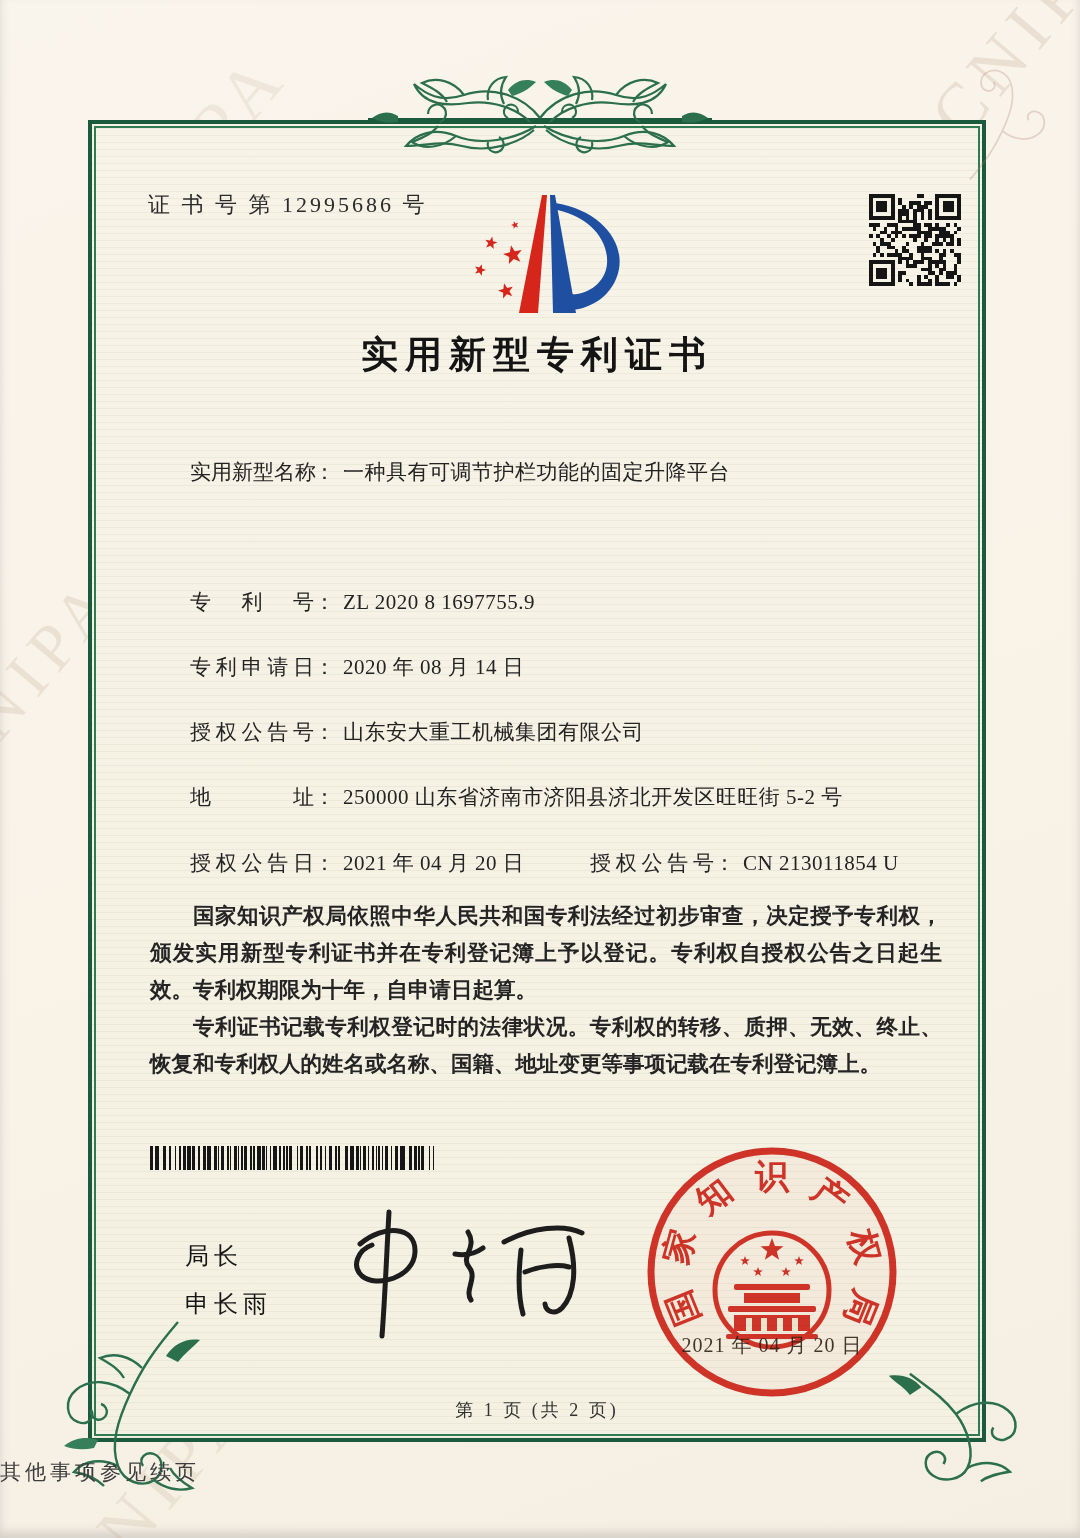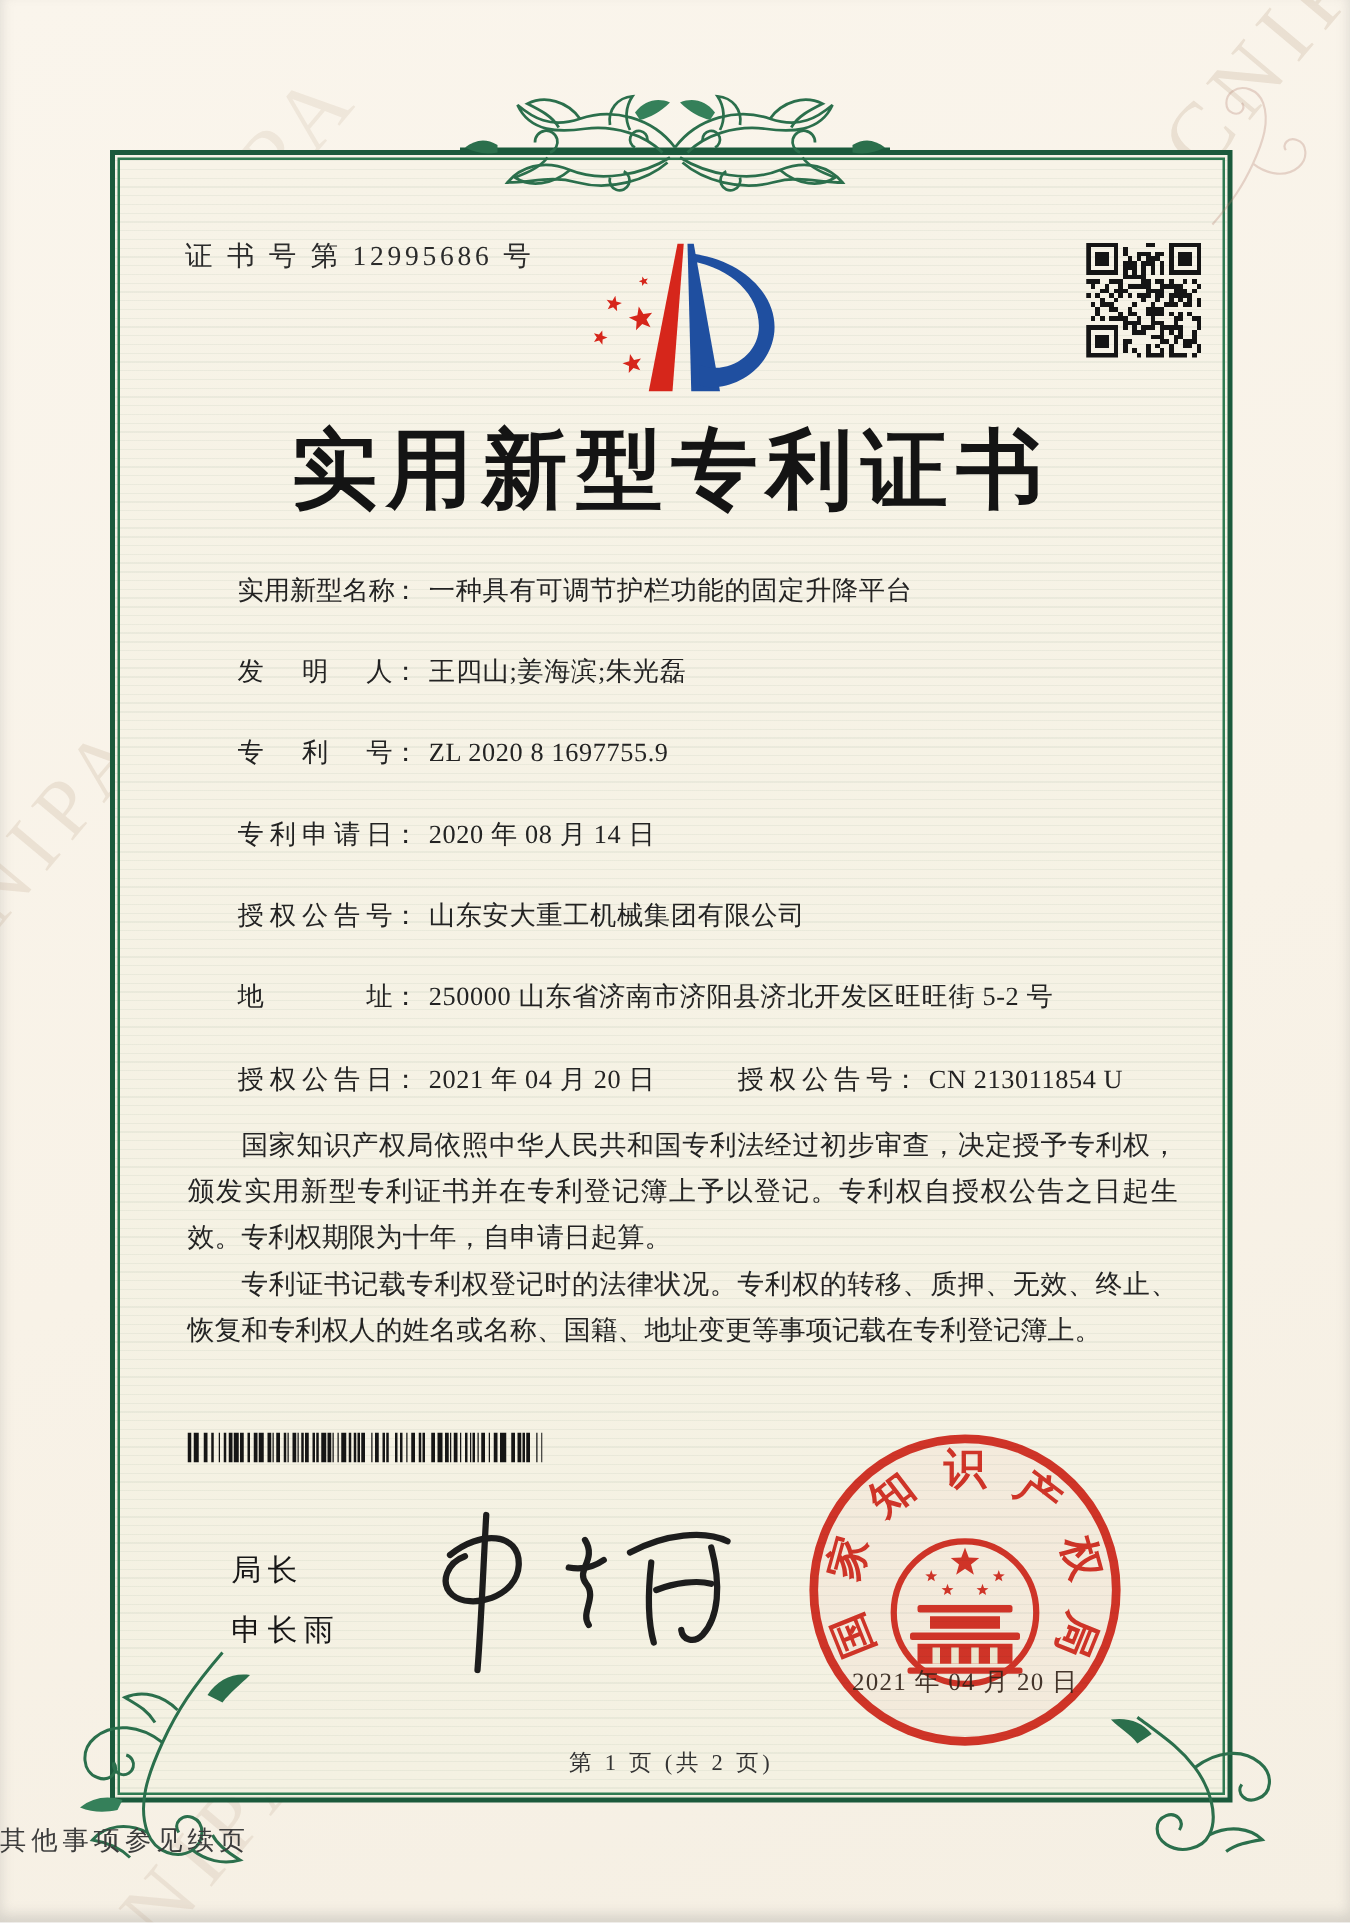--- a/index.html
+++ b/index.html
@@ -17,31 +17,31 @@
          background:
            repeating-linear-gradient(0deg, rgba(150,170,150,.12) 0 1px, rgba(0,0,0,0) 1px 7px),
            linear-gradient(180deg,#f7f3e7,#f4f1e2);}
   .frame::after{content:"";position:absolute;inset:2px;border:2px solid #2f7b52;pointer-events:none;}
   .orn{position:absolute;pointer-events:none;color:#2b6f4c;}
   
   .cert-no{position:absolute;left:148px;top:190px;font-size:22px;color:#2b2b2b;letter-spacing:3px;}
   .logo{position:absolute;left:458px;top:183px;width:175px;height:140px;}
   .qr{position:absolute;left:869px;top:194px;width:92px;height:92px;}
   .title{position:absolute;left:88px;top:330px;width:898px;text-align:center;
-         font-size:69px;font-weight:700;color:#141414;letter-spacing:7px;}
+         font-size:37px;font-weight:700;color:#141414;letter-spacing:7px;}
   
   .field-row{position:absolute;left:150px;font-size:21px;color:#232323;white-space:nowrap;margin-left:40px;}
   .flabel{display:inline-block;width:124px;text-align:justify;text-align-last:justify;vertical-align:bottom;}
   .fcolon{display:inline-block;}
   .fvalue{margin-left:8px;letter-spacing:.5px;}
   .pair2{position:absolute;left:400px;top:0;}
   
   .paras{position:absolute;left:150px;top:898px;width:792px;font-size:21.5px;
          line-height:37px;color:#242424;text-align:justify;}
-  .paras p{margin:0;text-indent:2em;}
+  .paras p{margin:0;text-indent:2em;font-weight:bold;}
   
   .barcode{position:absolute;left:150px;top:1146px;width:284px;height:24px;}
   .signer{position:absolute;left:185px;font-family:Liberation Mono, monospace;
           font-size:24px;color:#161616;letter-spacing:5px;font-weight:500;}
   .signature{position:absolute;left:318px;top:1198px;width:270px;height:150px;}
   .seal{position:absolute;left:640px;top:1140px;width:264px;height:264px;mix-blend-mode:multiply;}
   .page-info{position:absolute;left:88px;top:1398px;width:898px;text-align:center;
              font-size:18px;color:#333;letter-spacing:3px;}
   .footer-note{position:absolute;left:0;top:1458px;width:1080px;text-align:left;
                font-size:21px;color:#3c3c3c;letter-spacing:4px;}
@@ -427,23 +427,20 @@
       <rect x="4" y="24" width="1" height="1" fill="#151515"></rect>
       <rect x="5" y="24" width="1" height="1" fill="#151515"></rect>
       <rect x="6" y="24" width="1" height="1" fill="#151515"></rect>
     </svg>
 
   <div class="title">实用新型专利证书</div>
 
   <div class="field-row" style="top:458px">
     <span class="flabel">实用新型名称</span><span class="fcolon">：</span><span class="fvalue">一种具有可调节护栏功能的固定升降平台</span>
   </div>
-  <div class="field-row" style="top:523px">
-    <span class="flabel">发明人</span><span class="fcolon">：</span><span class="fvalue">王四山;姜海滨;朱光磊</span>
-  </div>
   <div class="field-row" style="top:588px">
     <span class="flabel">专利号</span><span class="fcolon">：</span><span class="fvalue">ZL 2020 8 1697755.9</span>
   </div>
   <div class="field-row" style="top:653px">
     <span class="flabel">专利申请日</span><span class="fcolon">：</span><span class="fvalue">2020 年 08 月 14 日</span>
   </div>
   <div class="field-row" style="top:718px">
     <span class="flabel">授权公告号</span><span class="fcolon">：</span><span class="fvalue">山东安大重工机械集团有限公司</span>
   </div>
   <div class="field-row" style="top:783px">

